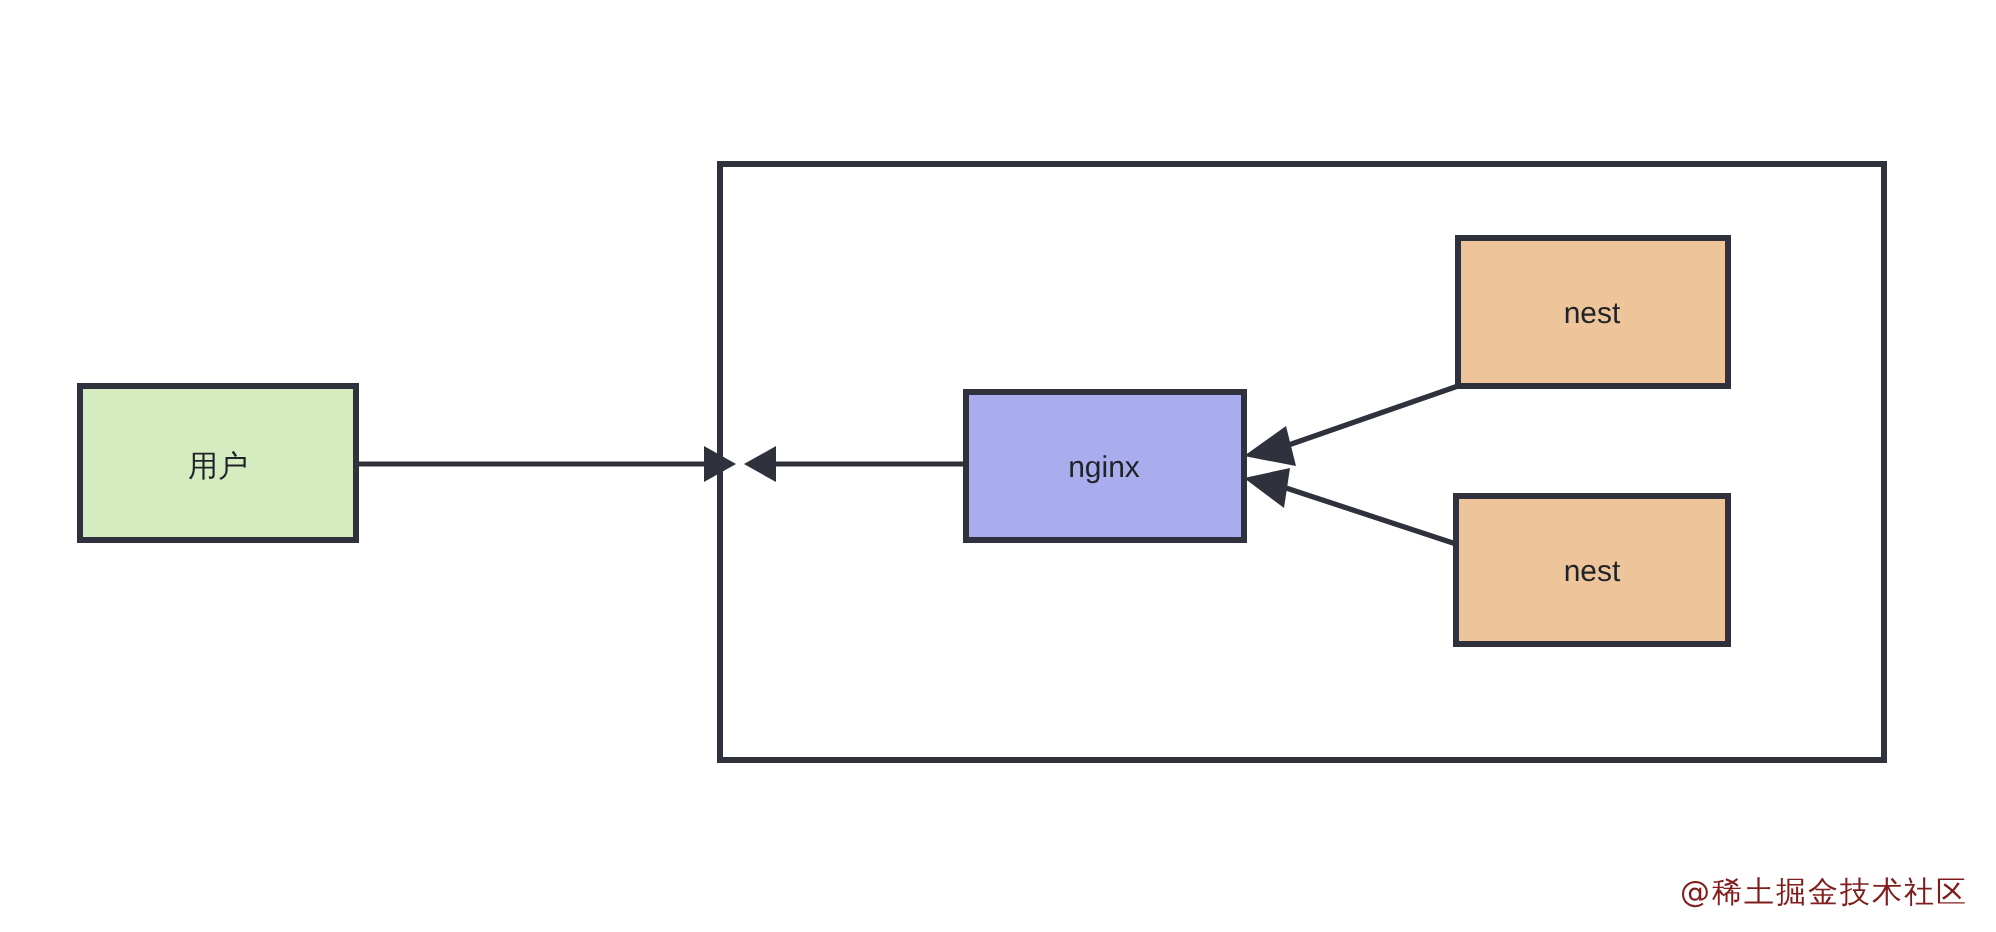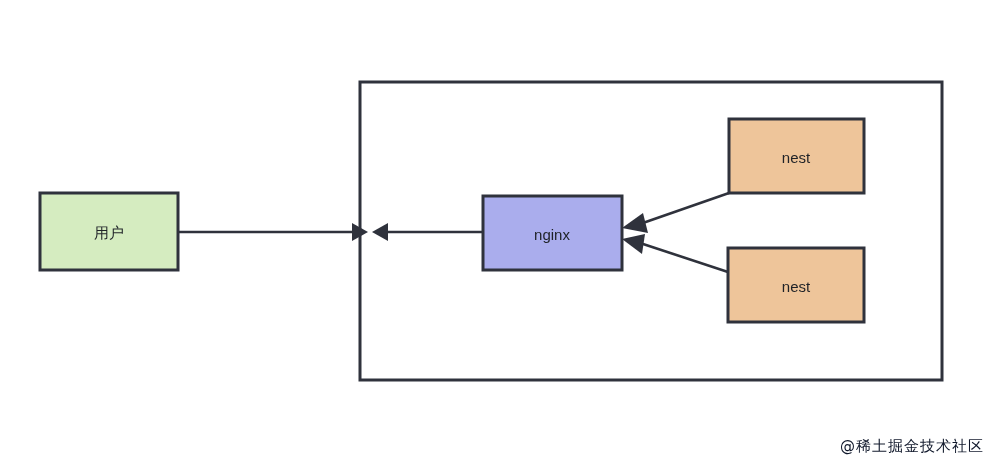--- a/index.html
+++ b/index.html
@@ -55,21 +55,21 @@
   .arrow-head {
     fill: #2f323c;
     stroke: none;
   }
   .watermark {
     position: absolute;
     right: 14px;
     bottom: 10px;
     font-family: "DejaVu Sans", "Liberation Sans", sans-serif;
     font-size: 15px;
-    color: #0f172a;
+    color: #7f1d1d;
     letter-spacing: 1px;
     white-space: nowrap;
     user-select: none;
   }
 </style>
 </head>
 <body>
 
 <div id="canvas">
 

